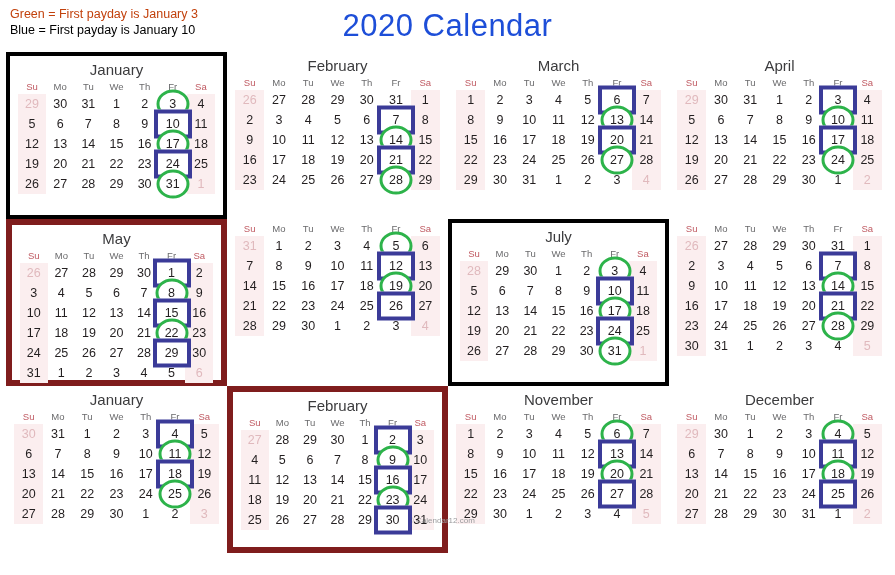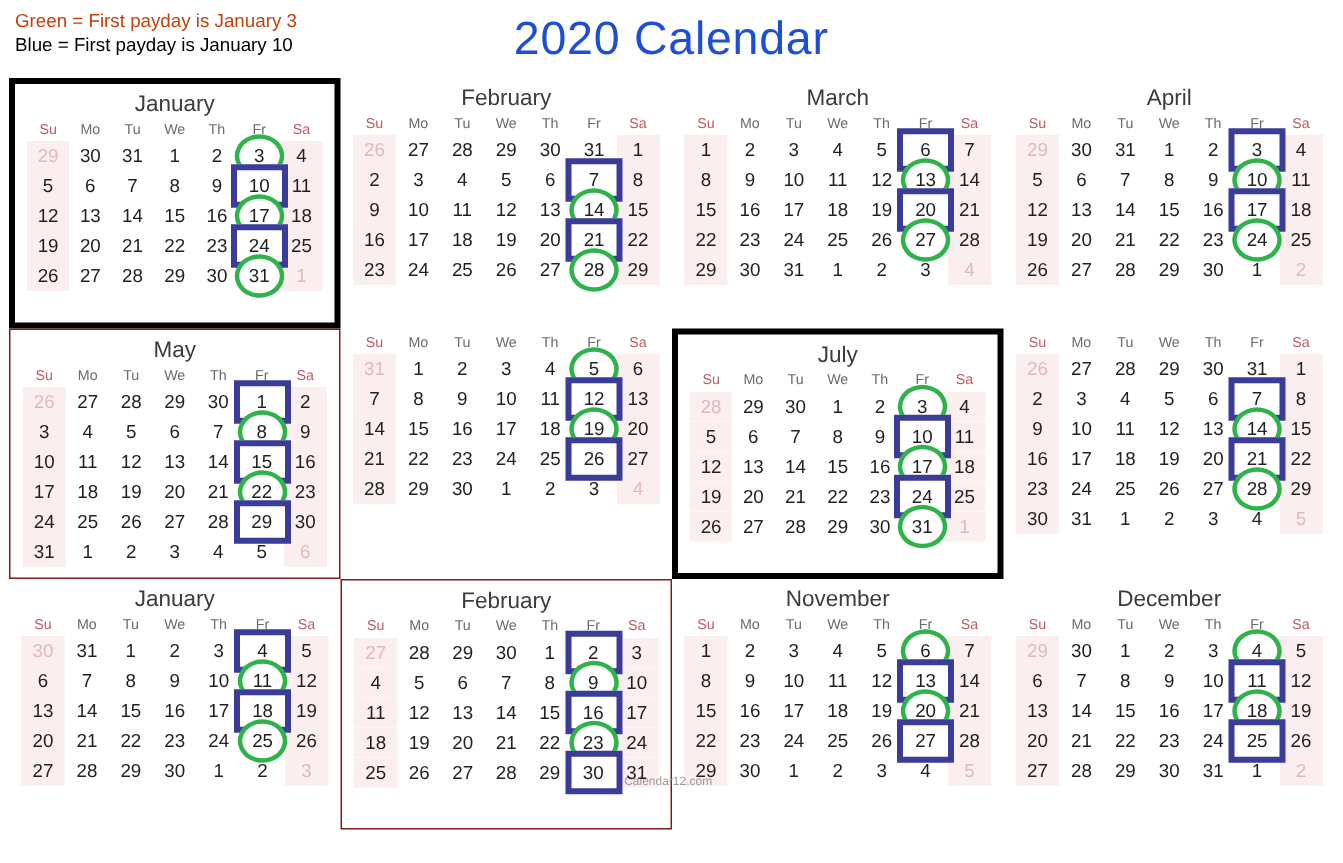--- a/index.html
+++ b/index.html
@@ -55,21 +55,21 @@
     row-gap: 0px;
   }
 
   .month {
     position: relative;
     box-sizing: border-box;
     padding: 4px 8px 2px 8px;
   }
   
   .month.outline-green { border: 4px solid #000000; }
-  .month.outline-blue  { border: 1px solid #7f1d1d; }
+  .month.outline-blue  { border: 6px solid #7f1d1d; }
 
   .month-name {
     text-align: center;
     font-size: 15px;
     color: #3b3b3d;
     margin: 1px 0 3px 0;
     font-weight: 400;
   }
 
   table.month-table {

